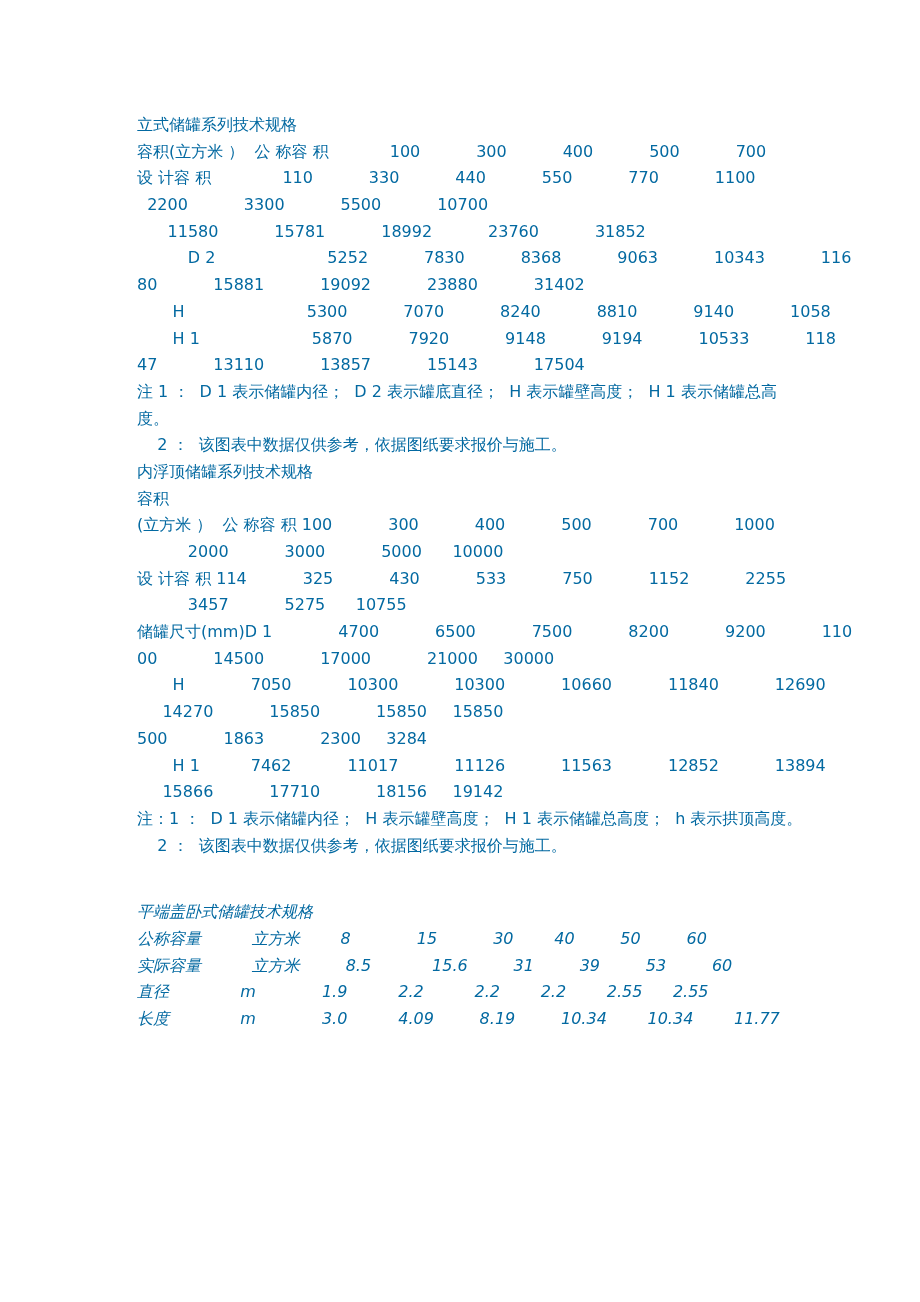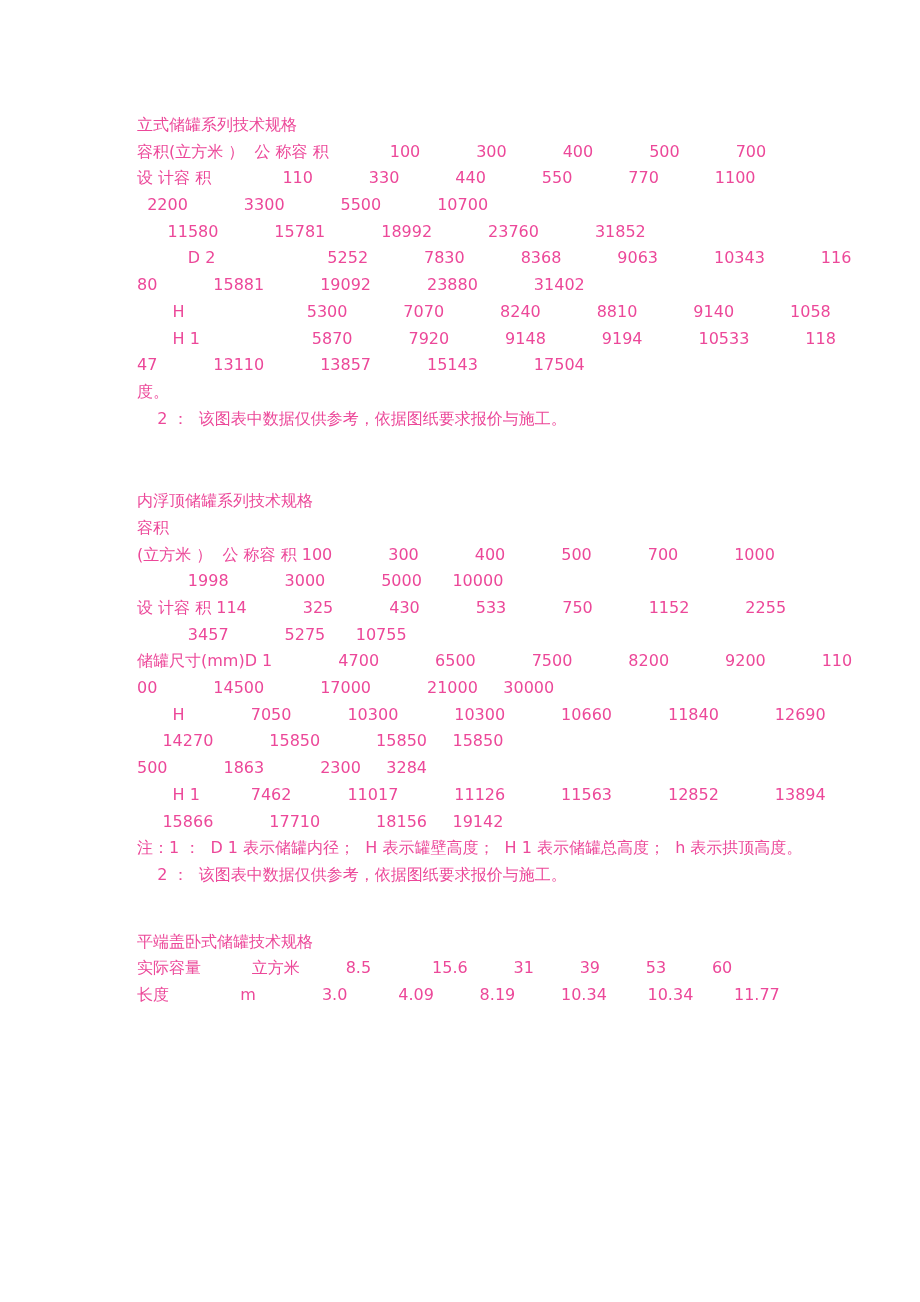--- a/index.html
+++ b/index.html
@@ -10,25 +10,25 @@
   .page {
     position: relative;
     width: 920px;
     height: 1302px;
     box-sizing: border-box;
     background: #ffffff;
     padding: 112px 60px 8px 137px;
     overflow: hidden;
     font-family: "DejaVu Sans", "Liberation Sans", sans-serif;
     font-size: 16px;
-    color: #ec4899;
+    color: #0369a1;
   }
   .section { }
-  .section.gap-lg { margin-top: 56px; }
-  .section.gap-md { margin-top: 40px; }
+  .section.gap-lg { }
+  .section.gap-md { margin-top: 40px; font-style: italic; }
   .line {
     white-space: pre;
     line-height: 26.7px;
     height: 26.7px;
     overflow: visible;
   }
 </style>
 </head>
 <body>
 
@@ -37,38 +37,41 @@
       <div class="line">立式储罐系列技术规格</div>
       <div class="line">容积(立方米 ）  公 称容 积            100           300           400           500           700</div>
       <div class="line">设 计容 积              110           330           440           550           770           1100</div>
       <div class="line">  2200           3300           5500           10700</div>
       <div class="line">      11580           15781           18992           23760           31852</div>
       <div class="line">          D 2                      5252           7830           8368           9063           10343           116</div>
       <div class="line">80           15881           19092           23880           31402</div>
       <div class="line">       H                        5300           7070           8240           8810           9140           1058</div>
       <div class="line">       H 1                      5870           7920           9148           9194           10533           118</div>
       <div class="line">47           13110           13857           15143           17504</div>
+      <div class="line">注 1 ：  D 1 表示储罐内径；  D 2 表示罐底直径；  H 表示罐壁高度；  H 1 表示储罐总高</div>
       <div class="line">度。</div>
       <div class="line">    2 ：  该图表中数据仅供参考，依据图纸要求报价与施工。</div>
     </div>
   <div class="section gap-lg">
       <div class="line">内浮顶储罐系列技术规格</div>
       <div class="line">容积</div>
       <div class="line">(立方米 ）  公 称容 积 100           300           400           500           700           1000</div>
-      <div class="line">          1998           3000           5000      10000</div>
+      <div class="line">          2000           3000           5000      10000</div>
       <div class="line">设 计容 积 114           325           430           533           750           1152           2255</div>
       <div class="line">          3457           5275      10755</div>
       <div class="line">储罐尺寸(mm)D 1             4700           6500           7500           8200           9200           110</div>
       <div class="line">00           14500           17000           21000     30000</div>
       <div class="line">       H             7050           10300           10300           10660           11840           12690</div>
       <div class="line">     14270           15850           15850     15850</div>
       <div class="line">500           1863           2300     3284</div>
       <div class="line">       H 1          7462           11017           11126           11563           12852           13894</div>
       <div class="line">     15866           17710           18156     19142</div>
       <div class="line">注：1 ：  D 1 表示储罐内径；  H 表示罐壁高度；  H 1 表示储罐总高度；  h 表示拱顶高度。</div>
       <div class="line">    2 ：  该图表中数据仅供参考，依据图纸要求报价与施工。</div>
     </div>
   <div class="section gap-md">
       <div class="line">平端盖卧式储罐技术规格</div>
+      <div class="line">公称容量          立方米        8             15           30        40         50         60</div>
       <div class="line">实际容量          立方米         8.5            15.6         31         39         53         60</div>
+      <div class="line">直径              m             1.9          2.2          2.2        2.2        2.55      2.55</div>
       <div class="line">长度              m             3.0          4.09         8.19         10.34        10.34        11.77</div>
     </div>
 </div>
 
 </body></html>

